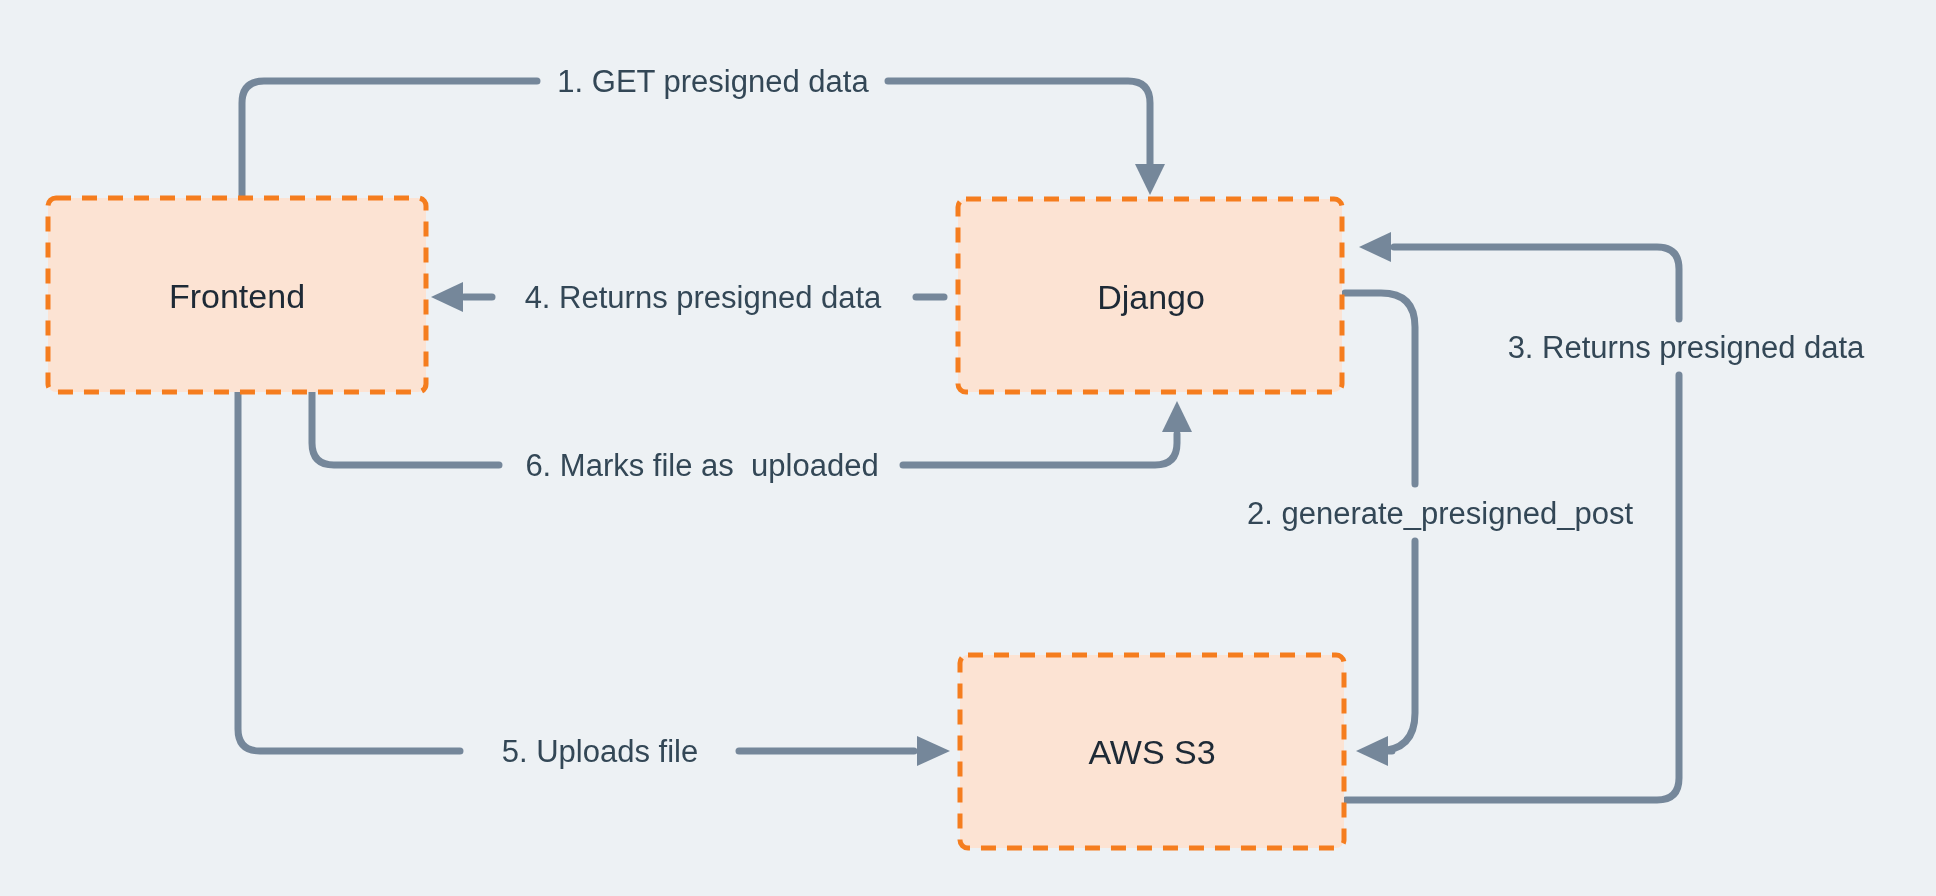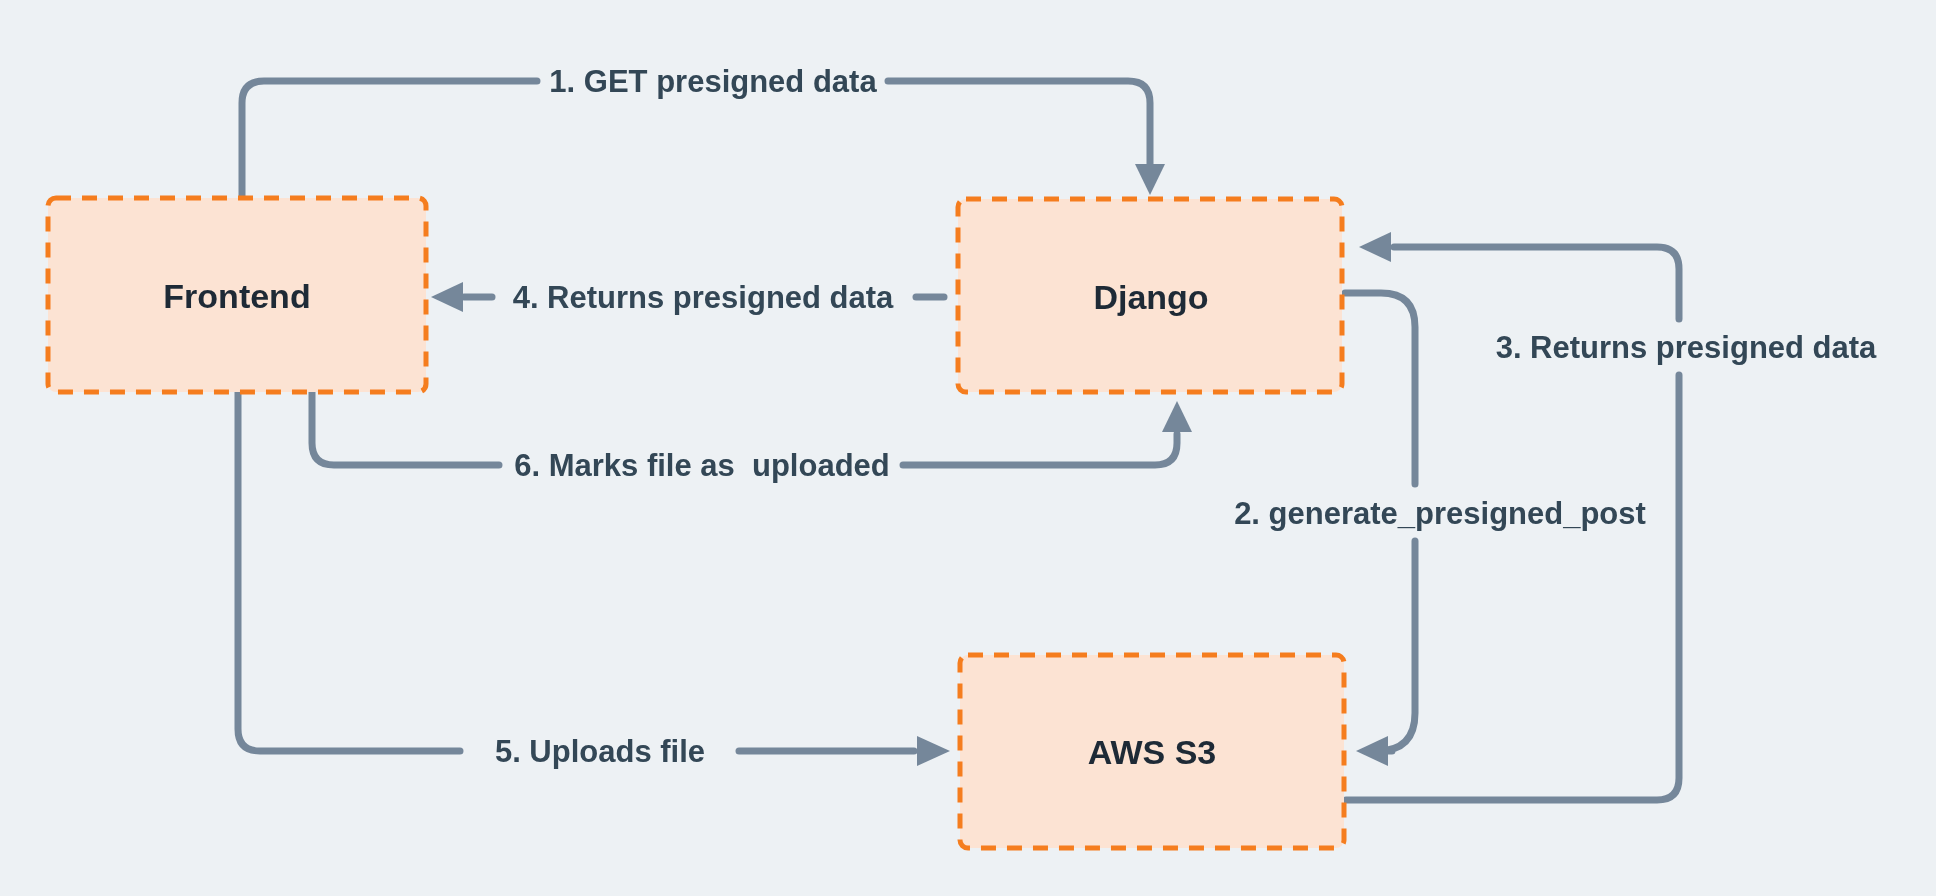--- a/index.html
+++ b/index.html
@@ -7,21 +7,20 @@
     padding: 0;
     width: 1936px;
     height: 896px;
     overflow: hidden;
     background: var(--bg-color, #EDF1F4);
   }
   .diagram-wrap {
     position: relative;
     width: 1936px;
     height: 896px;
-    font-weight: bold;
   }
   svg { display: block; }
   .edge-path {
     fill: none;
     stroke: var(--arrow-color, #75879A);
     stroke-width: 7;
     stroke-linecap: round;
   }
   .arrowhead {
     fill: var(--arrow-color, #75879A);

